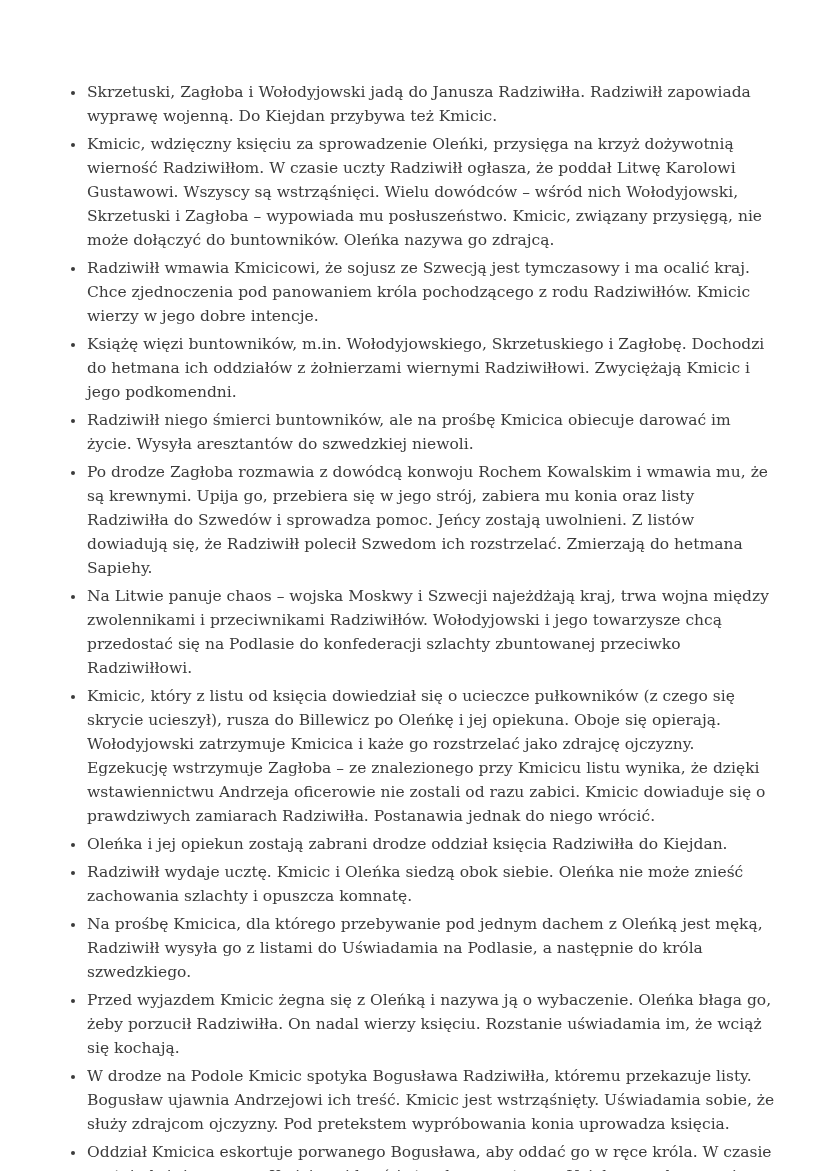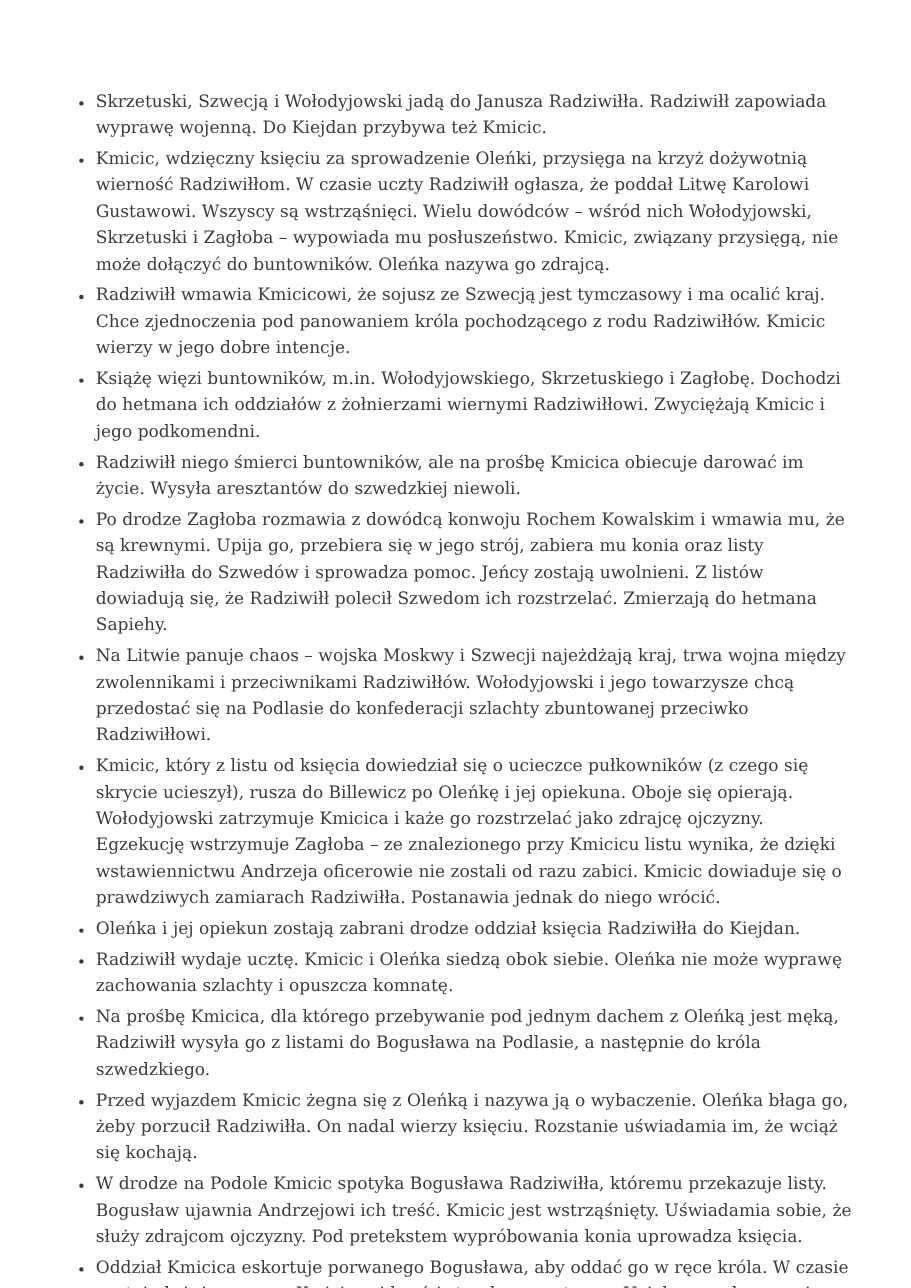--- a/index.html
+++ b/index.html
@@ -40,29 +40,29 @@
     color: #3b3b3b;
     font-size: 13px;
   }
 </style>
 </head>
 <body>
 
 <div class="page">
   <div class="content">
     <ul class="bullets" id="bullet-list">
-        <li>Skrzetuski, Szwecją i Wołodyjowski jadą do Janusza Radziwiłła. Radziwiłł zapowiada wyprawę wojenną. Do Kiejdan przybywa też Kmicic.</li>
+        <li>Skrzetuski, Zagłoba i Wołodyjowski jadą do Janusza Radziwiłła. Radziwiłł zapowiada wyprawę wojenną. Do Kiejdan przybywa też Kmicic.</li>
         <li>Kmicic, wdzięczny księciu za sprowadzenie Oleńki, przysięga na krzyż dożywotnią wierność Radziwiłłom. W czasie uczty Radziwiłł ogłasza, że poddał Litwę Karolowi Gustawowi. Wszyscy są wstrząśnięci. Wielu dowódców – wśród nich Wołodyjowski, Skrzetuski i Zagłoba – wypowiada mu posłuszeństwo. Kmicic, związany przysięgą, nie może dołączyć do buntowników. Oleńka nazywa go zdrajcą.</li>
         <li>Radziwiłł wmawia Kmicicowi, że sojusz ze Szwecją jest tymczasowy i ma ocalić kraj. Chce zjednoczenia pod panowaniem króla pochodzącego z rodu Radziwiłłów. Kmicic wierzy w jego dobre intencje.</li>
         <li>Książę więzi buntowników, m.in. Wołodyjowskiego, Skrzetuskiego i Zagłobę. Dochodzi do hetmana ich oddziałów z żołnierzami wiernymi Radziwiłłowi. Zwyciężają Kmicic i jego podkomendni.</li>
         <li>Radziwiłł niego śmierci buntowników, ale na prośbę Kmicica obiecuje darować im życie. Wysyła aresztantów do szwedzkiej niewoli.</li>
         <li>Po drodze Zagłoba rozmawia z dowódcą konwoju Rochem Kowalskim i wmawia mu, że są krewnymi. Upija go, przebiera się w jego strój, zabiera mu konia oraz listy Radziwiłła do Szwedów i sprowadza pomoc. Jeńcy zostają uwolnieni. Z listów dowiadują się, że Radziwiłł polecił Szwedom ich rozstrzelać. Zmierzają do hetmana Sapiehy.</li>
         <li>Na Litwie panuje chaos – wojska Moskwy i Szwecji najeżdżają kraj, trwa wojna między zwolennikami i przeciwnikami Radziwiłłów. Wołodyjowski i jego towarzysze chcą przedostać się na Podlasie do konfederacji szlachty zbuntowanej przeciwko Radziwiłłowi.</li>
         <li>Kmicic, który z listu od księcia dowiedział się o ucieczce pułkowników (z czego się skrycie ucieszył), rusza do Billewicz po Oleńkę i jej opiekuna. Oboje się opierają. Wołodyjowski zatrzymuje Kmicica i każe go rozstrzelać jako zdrajcę ojczyzny. Egzekucję wstrzymuje Zagłoba – ze znalezionego przy Kmicicu listu wynika, że dzięki wstawiennictwu Andrzeja oficerowie nie zostali od razu zabici. Kmicic dowiaduje się o prawdziwych zamiarach Radziwiłła. Postanawia jednak do niego wrócić.</li>
         <li>Oleńka i jej opiekun zostają zabrani drodze oddział księcia Radziwiłła do Kiejdan.</li>
-        <li>Radziwiłł wydaje ucztę. Kmicic i Oleńka siedzą obok siebie. Oleńka nie może wyprawę zachowania szlachty i opuszcza komnatę.</li>
-        <li>Na prośbę Kmicica, dla którego przebywanie pod jednym dachem z Oleńką jest męką, Radziwiłł wysyła go z listami do Bogusława na Podlasie, a następnie do króla szwedzkiego.</li>
+        <li>Radziwiłł wydaje ucztę. Kmicic i Oleńka siedzą obok siebie. Oleńka nie może znieść zachowania szlachty i opuszcza komnatę.</li>
+        <li>Na prośbę Kmicica, dla którego przebywanie pod jednym dachem z Oleńką jest męką, Radziwiłł wysyła go z listami do Uświadamia na Podlasie, a następnie do króla szwedzkiego.</li>
         <li>Przed wyjazdem Kmicic żegna się z Oleńką i nazywa ją o wybaczenie. Oleńka błaga go, żeby porzucił Radziwiłła. On nadal wierzy księciu. Rozstanie uświadamia im, że wciąż się kochają.</li>
         <li>W drodze na Podole Kmicic spotyka Bogusława Radziwiłła, któremu przekazuje listy. Bogusław ujawnia Andrzejowi ich treść. Kmicic jest wstrząśnięty. Uświadamia sobie, że służy zdrajcom ojczyzny. Pod pretekstem wypróbowania konia uprowadza księcia.</li>
         <li>Oddział Kmicica eskortuje porwanego Bogusława, aby oddać go w ręce króla. W czasie postoju książę wyrywa Kmicicowi broń i strzela mu w twarz. Ucieka, przekonany, że Kmicic nie żyje.</li>
       </ul>
   </div>
 </div>
 
 </body></html>

